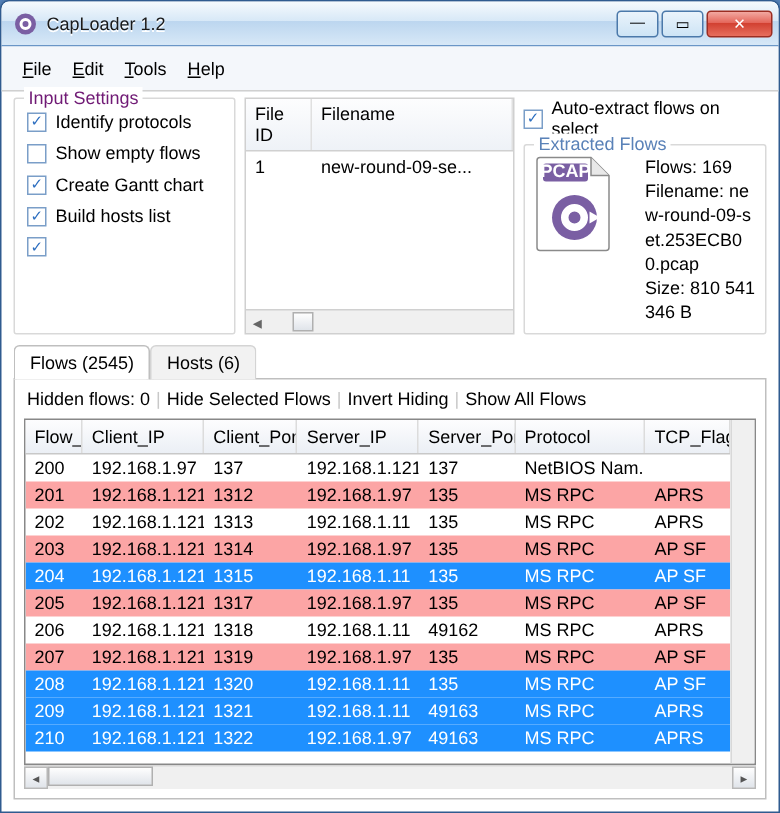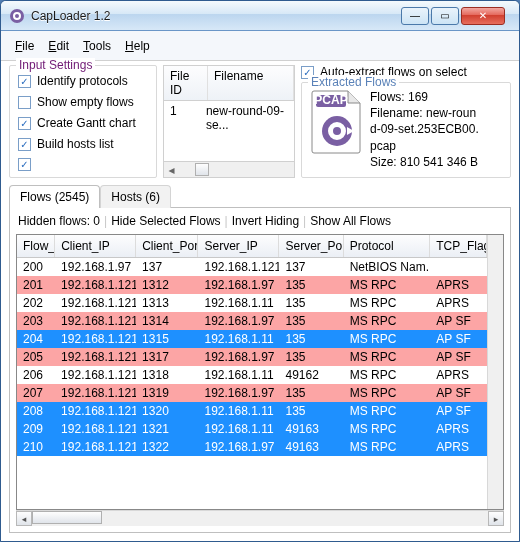--- a/index.html
+++ b/index.html
@@ -1,43 +1,43 @@
 <!DOCTYPE html>
 <html><head>
 <meta charset="utf-8">
 <style>
   * { box-sizing: border-box; font-family: "Segoe UI", Tahoma, sans-serif; font-size: 12px; }
   body { margin: 0; background: #5a8cc8; padding: 0; display:flex; justify-content:center; }
   .window { width: 520px; height: 542px; background: #fff; border: 1px solid #2f5b8f; border-radius: 6px 6px 0 0; box-shadow: 0 0 6px rgba(0,0,0,0.4); overflow:hidden; display:flex; flex-direction:column;}
-  .titlebar { height: 30px; background: linear-gradient(#f5fafd,#d7e8f7 45%,#bcd6ef 46%,#d7e8f7); display:flex; align-items:center; padding:0 14px 0 8px; border-bottom:1px solid #6a96c7;}
+  .titlebar { height: 30px; background: linear-gradient(#f5fafd,#d7e8f7 45%,#bcd6ef 46%,#d7e8f7); display:flex; align-items:center; padding:0 4px 0 8px; border-bottom:1px solid #6a96c7;}
   .titlebar .app-icon { width:16px; height:16px; margin-right:6px; }
   .titlebar .title { flex:1; color:#1a1a1a; text-shadow:0 1px 0 #fff; }
   .win-btns { display:flex; gap:2px;}
   .win-btn { width:28px; height:18px; border:1px solid #4b79aa; border-radius:3px; background:linear-gradient(#eaf3fb,#cde4f5); display:flex; align-items:center; justify-content:center; font-size:10px;}
   .win-btn.close { width:44px; background:linear-gradient(#f2a8a1,#e4665a 45%,#d13f30 46%,#e76e5d); color:#fff; border-color:#9b2d22;}
   .menubar { height:30px; display:flex; align-items:center; gap:2px; padding:0 8px; border-bottom:1px solid #d0d0d0; background:#f4f7fb;}
   .menubar .item { padding:2px 6px; }
   .menubar .item u { text-decoration: underline; }
   .upper { display:flex; padding:4px 8px 4px 8px; gap:6px;}
   .groupbox { border:1px solid #d9d9d9; border-radius:2px; padding:8px 8px 6px 8px; position:relative;}
   .groupbox > .legend { position:absolute; top:-8px; left:6px; background:#fff; padding:0 3px; color:#701a75;}
   .checks { width:148px; display:flex; flex-direction:column; gap:7px;}
   .chk { display:flex; align-items:center; gap:6px;}
   .chk .box { width:13px; height:13px; border:1px solid #7a9ec8; background:#fff; display:flex; align-items:center; justify-content:center; font-size:10px; color:#2b6dbf;}
-  .filetable-wrap { width:132px; border:1px solid #d0d0d0; display:flex; flex-direction:column;}
+  .filetable-wrap { width:180px; border:1px solid #d0d0d0; display:flex; flex-direction:column;}
   .ft-head { display:flex; background:linear-gradient(#fdfdfe,#eef2f7); border-bottom:1px solid #d0d0d0;}
   .ft-head div { padding:3px 6px; border-right:1px solid #e0e0e0;}
   .ft-row { display:flex; padding:3px 6px; gap:0;}
   .ft-row div:first-child{ width:44px; }
   .ft-scroll { height:16px; border-top:1px solid #d0d0d0; background:#f0f0f0; display:flex; align-items:center;}
   .ft-scroll .thumb{ width:14px; height:13px; border:1px solid #b0b0b0; background:linear-gradient(#fefefe,#e0e4ea); margin-left:16px;}
   .ft-scroll::before,.ft-scroll::after{content:"";}
   .extracted { flex:1; display:flex; flex-direction:column; gap:3px;}
   .ext-check { display:flex; align-items:center; gap:6px;}
-  .ext-body { border:1px solid #d9d9d9; border-radius:2px; padding:6px; position:relative; flex:1; display:flex; gap:4px;}
+  .ext-body { border:1px solid #d9d9d9; border-radius:2px; padding:6px; position:relative; flex:1; display:flex; gap:20px;}
   .ext-body > .legend { position:absolute; top:-8px; left:6px; background:#fff; padding:0 3px; color:#5a82b8;}
   .pcap-icon { width:58px; display:flex; flex-direction:column; align-items:center; }
   .pcap-svg { width:54px; height:66px;}
   .flowinfo { font-size:11px; line-height:1.35; }
   .tabs { display:flex; padding:0 8px; gap:0px; margin-top:2px;}
   .tab { padding:4px 10px; border:1px solid #bfbfbf; border-bottom:none; border-radius:4px 4px 0 0; background:linear-gradient(#fdfdfe,#eef2f7); position:relative; top:1px;}
   .tab.inactive{ background:#f2f2f2; border-color:#d4d4d4;}
   .tab.active{ background:#fff; z-index:2;}
   .tabpanel { margin:0 8px 8px 8px; border:1px solid #bfbfbf; padding:6px 0 0 0; flex:1; display:flex; flex-direction:column; overflow:hidden;}
   .toolbar { display:flex; align-items:flex-end; gap:4px; padding:0 8px 6px 8px;}

